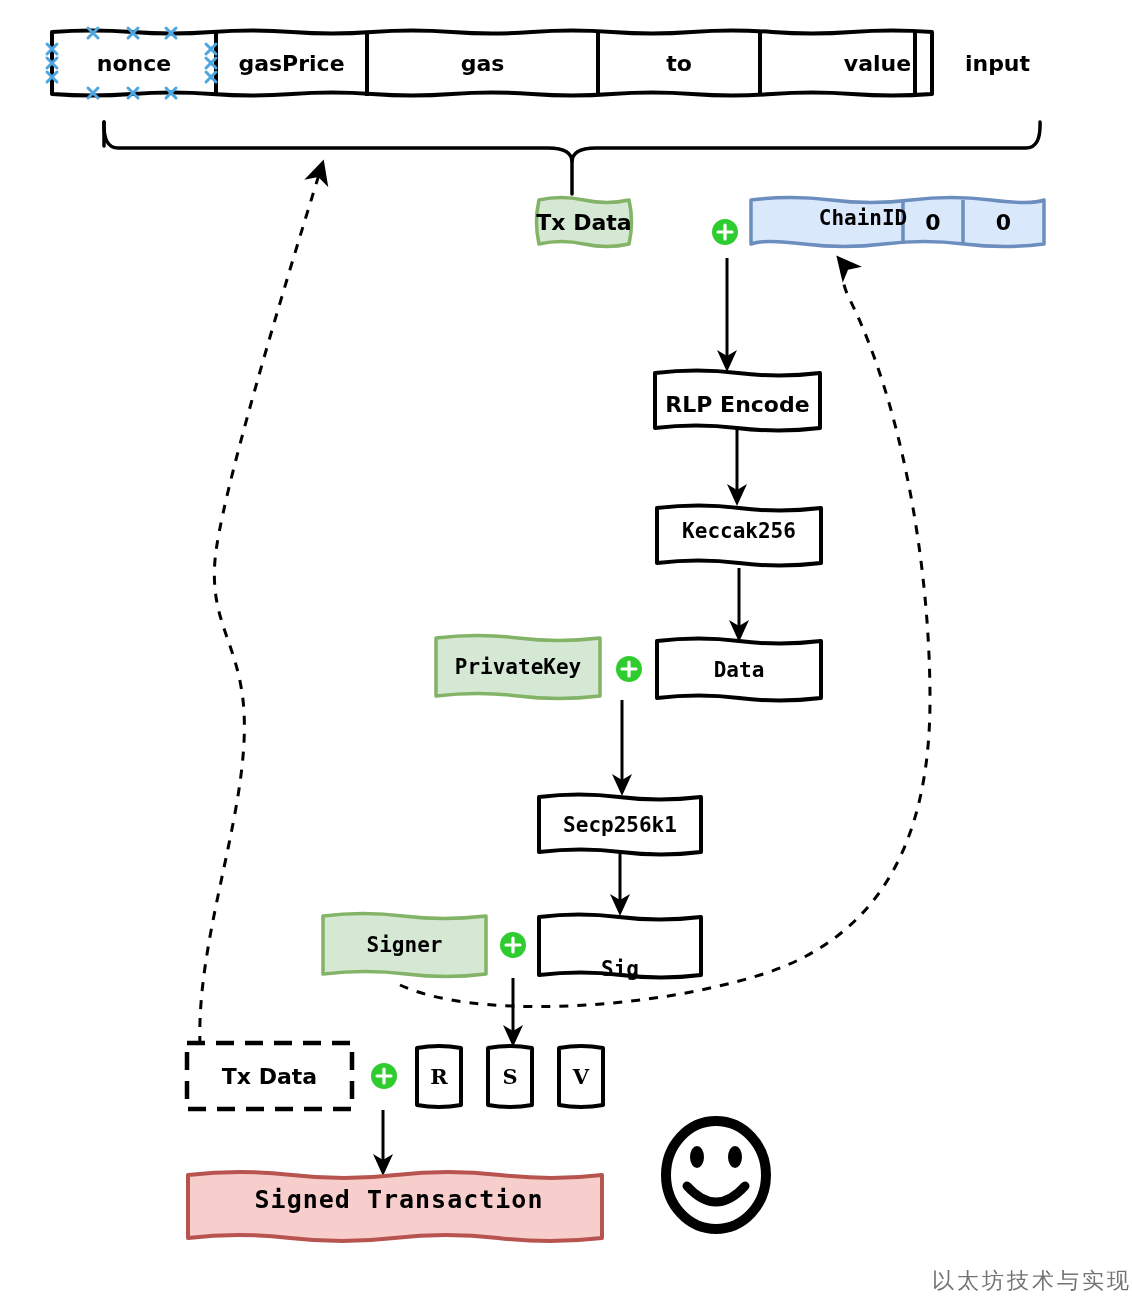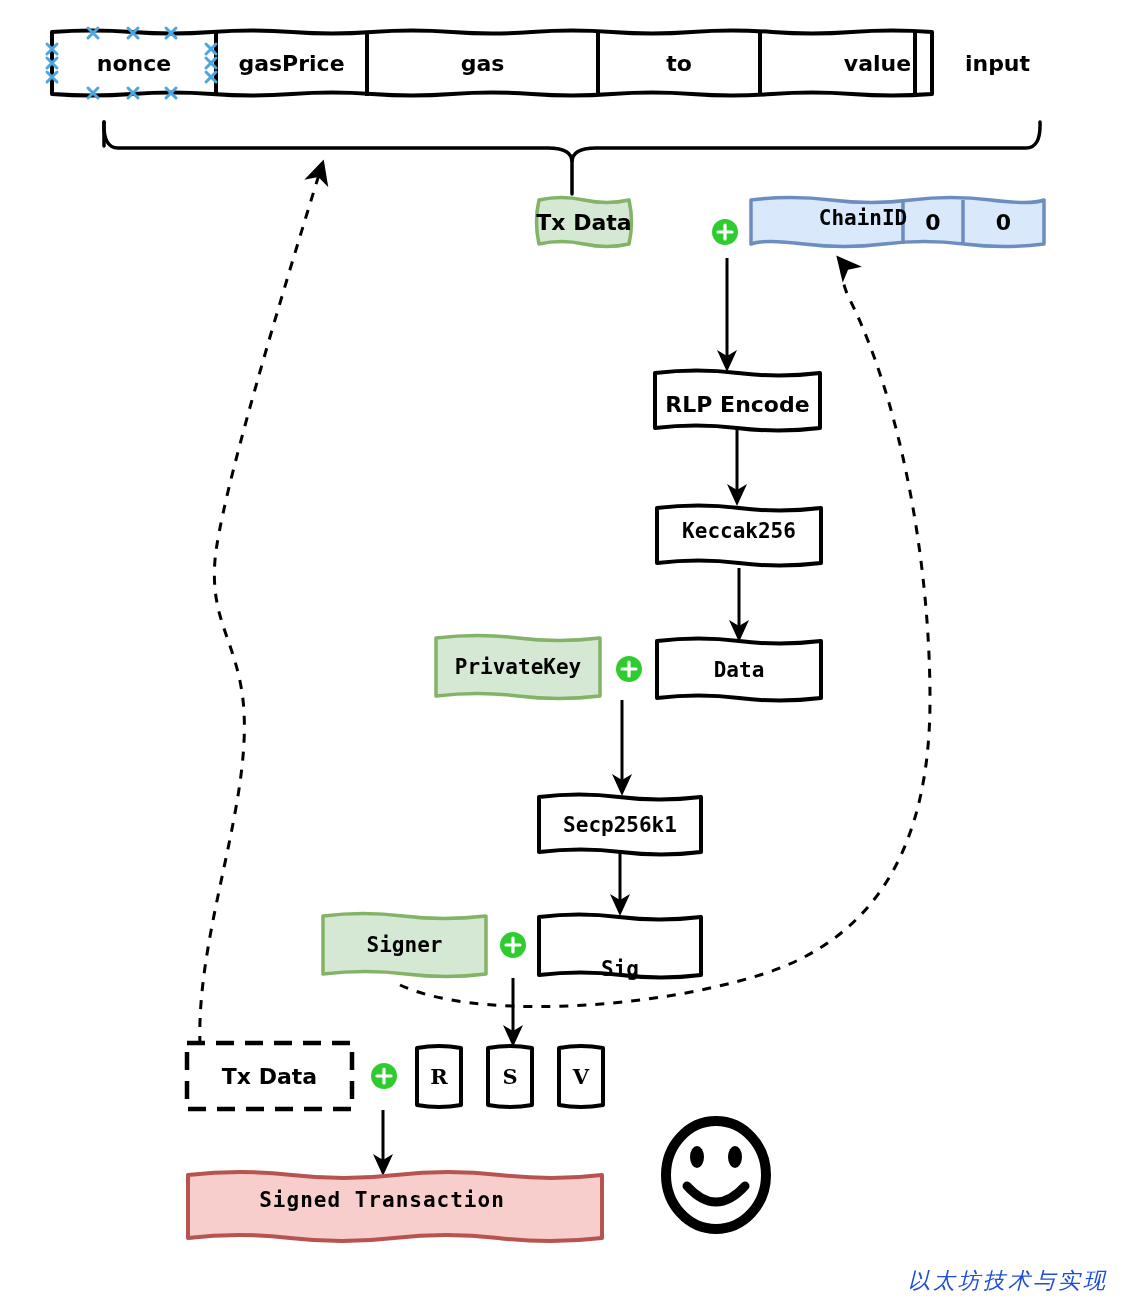--- a/index.html
+++ b/index.html
@@ -37,27 +37,26 @@
   .mono-b {
     font-family: "DejaVu Sans Mono", monospace;
     font-weight: 700;
   }
   .serif-b {
     font-family: "DejaVu Serif", serif;
     font-weight: 700;
   }
   .watermark {
     position: absolute;
-    right: 24px;
+    right: 0;
     bottom: 10px;
     font-family: "DejaVu Serif", serif;
     font-size: 22px;
     letter-spacing: 3px;
-    color: #1d4ed8;
-    font-style: italic;
+    color: #737373;
   }
 </style>
 </head>
 <body>
 
 <svg id="canvas" viewBox="0 0 1132 1306">
   <defs>
     <marker id="arrow" viewBox="0 0 12 12" refX="9" refY="6" markerWidth="8" markerHeight="8" orient="auto-start-reverse">
       <path d="M 0 1 L 11 6 L 0 11 L 3 6 z" fill="#000"></path>
     </marker>
@@ -241,15 +240,15 @@
 <div class="lbl mono-b" style="left:436px; top:638px; width:164px; height:58px; font-size:21px;">PrivateKey</div>
 <div class="lbl mono-b" style="left:539px; top:797px; width:162px; height:55px; font-size:21px;">Secp256k1</div>
 <div class="lbl mono-b" style="left:539px; top:942px; width:162px; height:54px; font-size:21px;">Sig</div>
 <div class="lbl mono-b" style="left:323px; top:916px; width:163px; height:58px; font-size:21px;border-radius:23px;">Signer</div>
 
 <div class="lbl sans-hand" style="left:187px; top:1043px; width:165px; height:66px; font-size:22px;">Tx Data</div>
 <div class="lbl serif-b" style="left:417px; top:1048px; width:44px; height:57px; font-size:21px;">R</div>
 <div class="lbl serif-b" style="left:488px; top:1048px; width:44px; height:57px; font-size:21px;">S</div>
 <div class="lbl serif-b" style="left:559px; top:1048px; width:44px; height:57px; font-size:21px;">V</div>
 
-<div class="lbl mono-b" style="left:175px; top:1175px; width:414px; height:49px; font-size:21px; letter-spacing:1px;">Signed Transaction</div>
+<div class="lbl mono-b" style="left:192px; top:1175px; width:414px; height:49px; font-size:25px; letter-spacing:1px;">Signed Transaction</div>
 
 <div class="watermark">以太坊技术与实现</div>
 
 </body></html>

